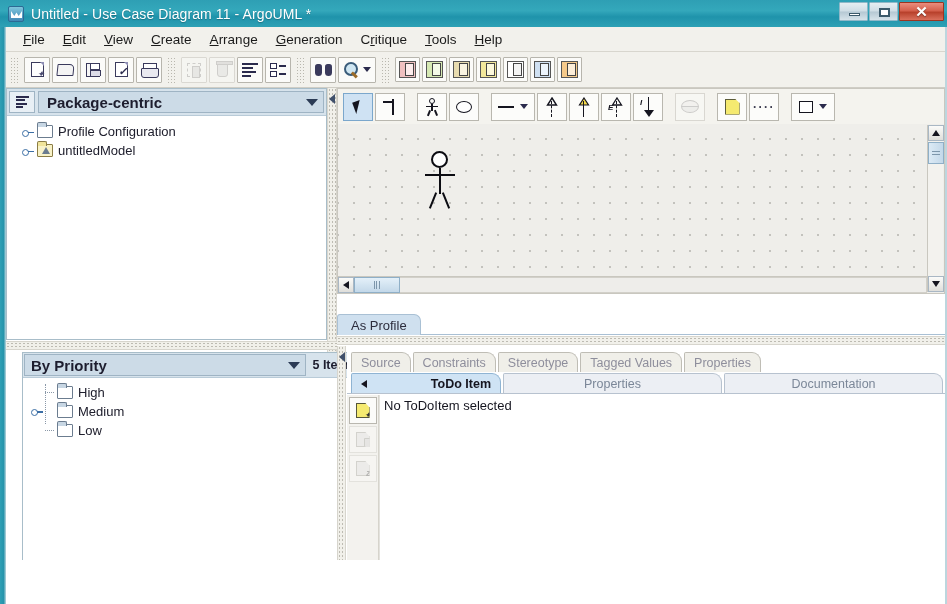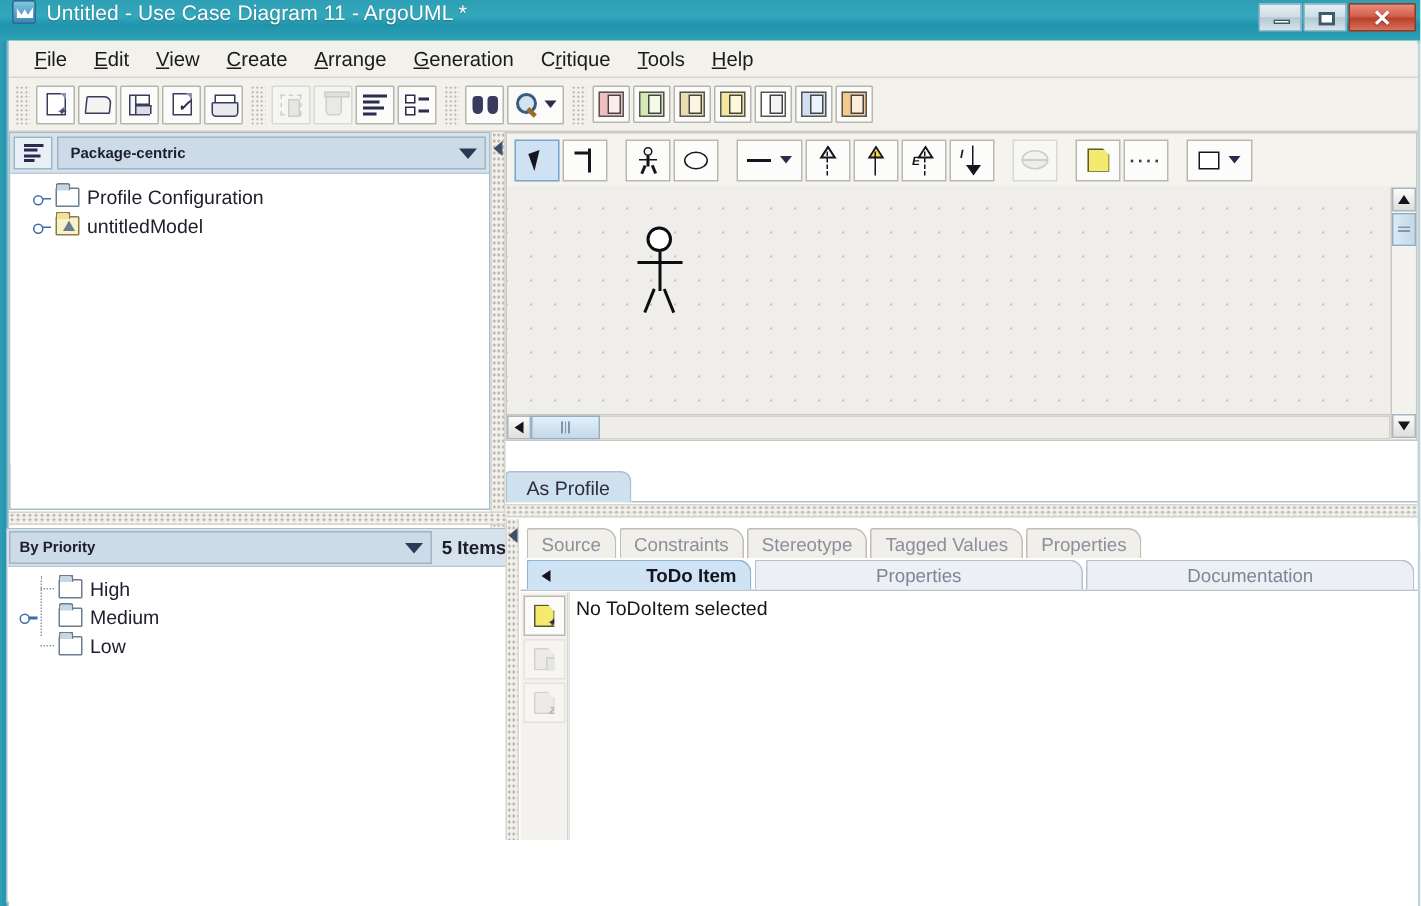--- a/index.html
+++ b/index.html
@@ -13,21 +13,21 @@
   #app {
     position: relative;
     width: 947px; height: 604px;
     background: #ffffff;
   }
 
   
   .titlebar {
     position: absolute; left: 0; top: 0; width: 947px; height: 29px;
     background: linear-gradient(to bottom, #2e9fb4 0%, #34a8bb 38%, #1f93ab 60%, #2fa2b6 100%);
-    display: flex; 
+    display: flex; align-items: center;
     border-bottom: 1px solid #1b8aa2;
   }
   .title-icon {
     width: 16px; height: 16px; margin-left: 8px; margin-right: 7px;
     background: linear-gradient(to bottom, #7fc6dd, #3f86b5);
     border: 1px solid #2c6a94; border-radius: 2px;
     position: relative; flex: 0 0 auto;
   }
   .title-icon::before {
     content: ""; position: absolute; left: 2px; top: 4px;
@@ -251,21 +251,21 @@
   }
   .combo-icon-btn {
     width: 26px; border: 1px solid #9fb4c4; background: #e8eff5;
     display: flex; align-items: center; justify-content: center; margin-right: 3px;
   }
   .combo {
     flex: 1; border: 1px solid #9fb4c4; background: #ccdbe7;
     display: flex; align-items: center; justify-content: space-between;
     padding: 0 5px 0 8px;
   }
-  .combo-label { font-size: 10px; font-weight: bold; color: #1d1d2e; }
+  .combo-label { font-size: 15px; font-weight: bold; color: #1d1d2e; }
   .combo-arrow {
     width: 0; height: 0; border-left: 6px solid transparent;
     border-right: 6px solid transparent; border-top: 7px solid #2b3b55;
   }
   .combo-row2 {
     height: 25px; background: #d7e3ec; border-bottom: 1px solid #b9cbd8; padding: 2px;
     display: flex;
   }
   .tree {
     padding: 6px 0 0 6px; background: #ffffff; height: calc(100% - 56px);
@@ -299,21 +299,21 @@
   .folder.yellow { background: #f8f2c8; border-color: #8a7c45; }
   .folder.yellow::before { background: #f0e49a; border-color: #8a7c45; }
   .folder .mini {
     position: absolute; left: 4px; top: 2px; width: 0; height: 0;
     border-left: 4px solid transparent; border-right: 4px solid transparent;
     border-bottom: 7px solid #6b7c8f;
   }
 
   
   .todotree {
-    position: absolute; left: 4px; top: 352px; width: 339px; height: 250px;
+    position: absolute; left: 22px; top: 352px; width: 339px; height: 250px;
     background: #ffffff; border: 1px solid #a8bdc9; border-right: none;
   }
   .todo-head {
     display: flex; align-items: stretch; height: 25px; background: #d7e3ec;
     border-bottom: 1px solid #b9cbd8;
   }
   .todo-combo {
     width: 282px; background: #ccdbe7; border: 1px solid #9fb4c4; margin: 1px;
     display: flex; align-items: center; justify-content: space-between; padding: 0 5px 0 6px;
   }

